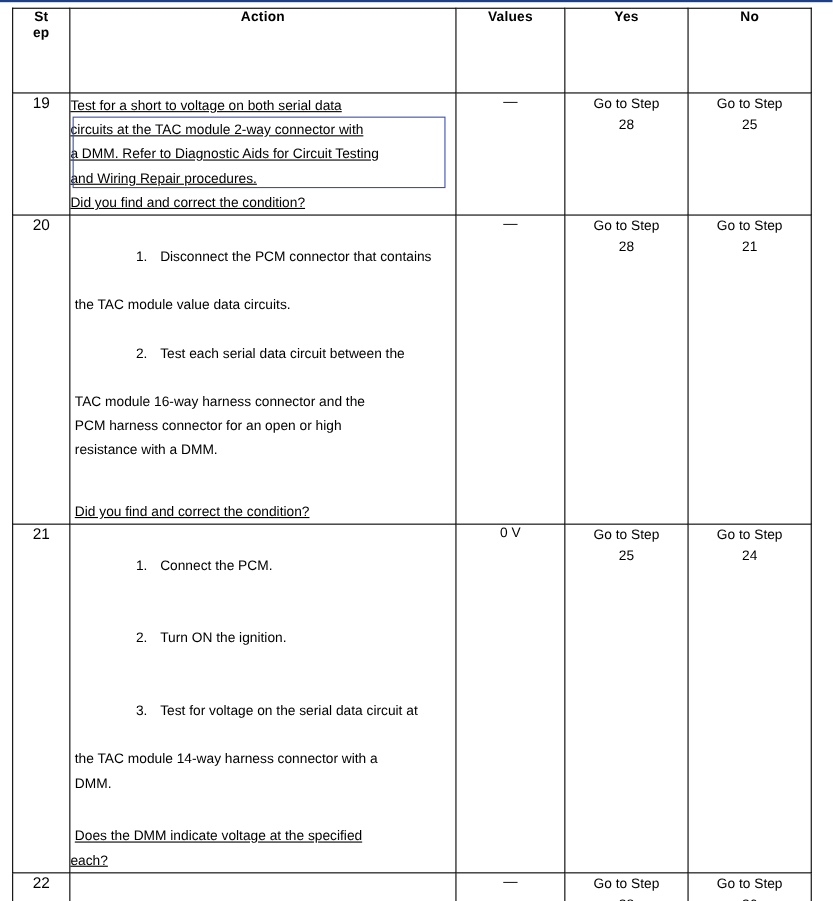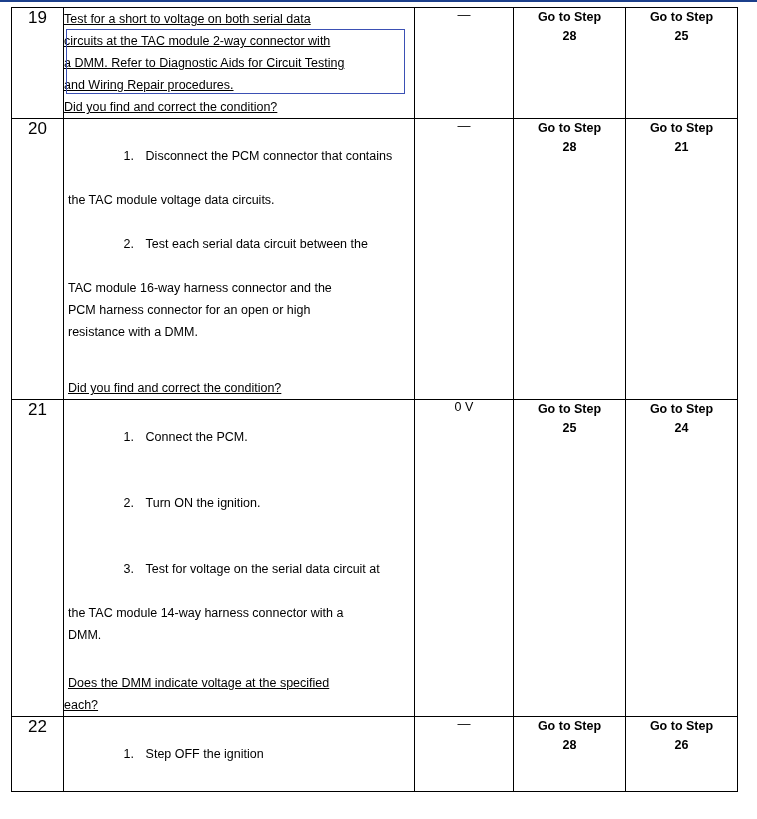--- a/index.html
+++ b/index.html
@@ -62,40 +62,39 @@
     letter-spacing: 0.2px;
   }
   .hdr .step-hdr {
     line-height: 15px;
   }
 
   
   .cell-step {
     text-align: center;
     vertical-align: middle;
-    font-size: 17px;
+    font-size: 14px;
   }
   .cell-action {
     padding: 9px 10px 6px 10px;
     font-size: 12.5px;
     line-height: 22px;
     position: relative;
   }
   .cell-values {
     text-align: center;
     vertical-align: middle;
     font-size: 12.5px;
   }
   .cell-branch {
     text-align: center;
     font-size: 12.5px;
     line-height: 19px;
     vertical-align: bottom;
     padding-bottom: 9px;
-    font-weight: bold;
   }
   .dash {
     font-size: 13px;
     line-height: 13px;
   }
   .action-line { white-space: pre-wrap; text-decoration: underline; }
   .action-ol {
     margin: 4px;
     padding: 0;
     list-style: none;
@@ -136,20 +135,32 @@
   <div class="table-wrap">
     <table class="diag">
       <colgroup>
         <col class="c-step">
         <col class="c-action">
         <col class="c-values">
         <col class="c-yes">
         <col class="c-no">
       </colgroup>
       <tbody>
+        <tr class="hdr">
+          <td>
+            <div class="step-hdr">
+              <div>St</div>
+              <div>ep</div>
+            </div>
+          </td>
+          <td>Action</td>
+          <td>Values</td>
+          <td>Yes</td>
+          <td>No</td>
+        </tr>
 
         <tr>
           <td class="cell-step">19</td>
           <td class="cell-action">
             <div class="selection-box"></div>
             <div class="action-line">Test for a short to voltage on both serial data</div>
             <div class="action-line">circuits at the TAC module 2-way connector with</div>
             <div class="action-line">a DMM. Refer to Diagnostic Aids for Circuit Testing</div>
             <div class="action-line">and Wiring Repair procedures.</div>
             <div class="action-line">Did you find and correct the condition?</div>
@@ -167,21 +178,21 @@
           </td>
         </tr>
 
         <tr>
           <td class="cell-step">20</td>
           <td class="cell-action">
             <ul class="action-ol">
               <li>
                 <span class="num">1.</span><span>Disconnect the PCM connector that contains</span>
               </li>
-              <li>the TAC module voltage data circuits.</li>
+              <li>the TAC module value data circuits.</li>
               <li>
                 <span class="num">2.</span><span>Test each serial data circuit between the</span>
               </li>
               <li>TAC module 16-way harness connector and the</li>
               <li>PCM harness connector for an open or high</li>
               <li>resistance with a DMM.</li>
             </ul>
             <div class="spacer-30"></div>
             <div class="action-line question">Did you find and correct the condition?</div>
           </td>

